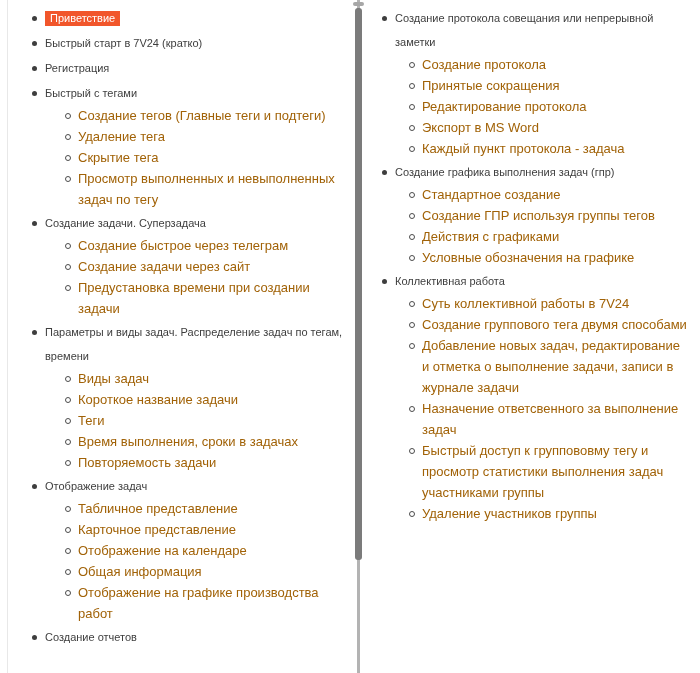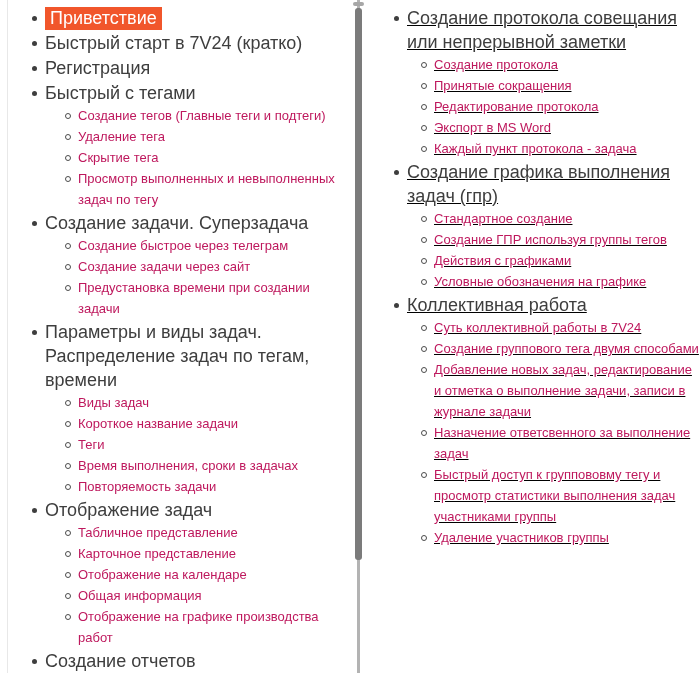--- a/index.html
+++ b/index.html
@@ -7,32 +7,32 @@
     width:700px;height:673px;
     background:#ffffff;
     font-family:"Liberation Sans","DejaVu Sans",sans-serif;
     overflow:hidden;
   }
   .page{position:relative;width:700px;height:673px;background:#ffffff;overflow:hidden;}
   .left-rule{position:absolute;left:7px;top:0;width:1px;height:673px;background:#e8e8e8;}
 
   .col{position:absolute;top:5px;}
   .col-left{left:30px;width:322px;}
-  .col-right{left:392px;width:308px;text-decoration:underline;}
+  .col-right{left:380px;width:308px;}
 
   ul{list-style:none;margin:0;padding:0;}
   .item1{position:relative;padding-left:15px;margin:1px 0;}
   .b1{position:absolute;left:2px;top:10px;width:5px;height:5px;border-radius:50%;background:#3e3e3e;}
-  .t1{font-size:18px;line-height:24px;color:#3e3e3e;cursor:pointer;}
+  .t1{font-size:11px;line-height:24px;color:#3e3e3e;cursor:pointer;}
   .t1.hl{background:#f1562b;color:#ffffff;padding:1px 5px 2px 5px;}
   .l2{padding-left:20px;}
   .col-right .l2{padding-left:14px;}
   .item2{position:relative;padding-left:13px;margin:0;}
   .b2{position:absolute;left:0;top:8px;width:4px;height:4px;border-radius:50%;border:1px solid #4c4c4c;background:transparent;}
-  .t2{font-size:13px;line-height:21px;color:#be185d;cursor:pointer;text-align:right;}
+  .t2{font-size:13px;line-height:21px;color:#a16207;cursor:pointer;text-align:right;}
 
   .scrollbar{position:absolute;left:353px;top:0;width:11px;height:673px;}
   .sb-track{position:absolute;left:4px;top:0;width:3px;height:673px;background:#b3b3b3;}
   .sb-cap{position:absolute;left:0;top:2px;width:11px;height:4px;background:#a7a7a7;border-radius:2px;}
   .sb-thumb{position:absolute;left:2px;top:8px;width:7px;height:552px;background:#7b7b7b;border-radius:3px;}
 </style>
 </head>
 <body>
 
 <div class="page">

